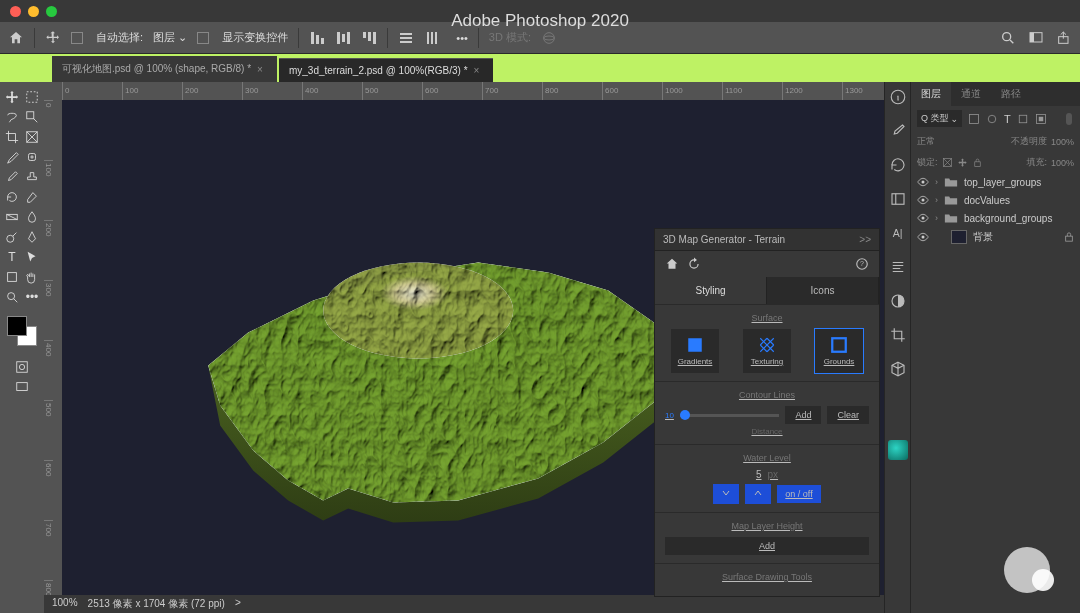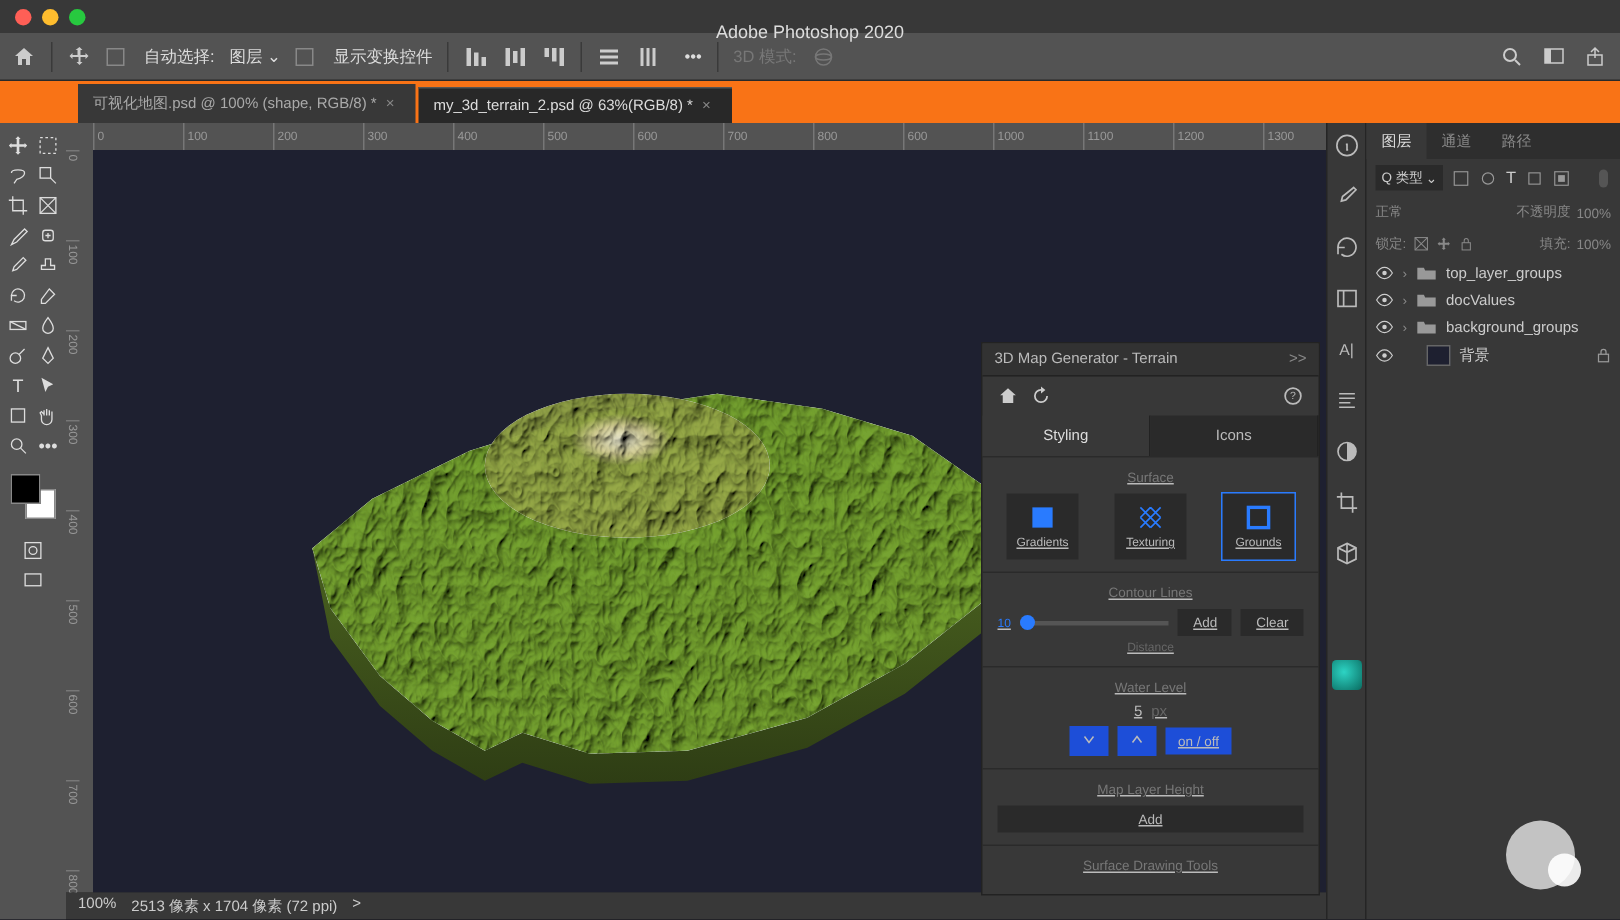--- a/index.html
+++ b/index.html
@@ -5,32 +5,32 @@
 * { margin: 0; padding: 0; box-sizing: border-box; font-family: -apple-system, "Segoe UI", sans-serif; }
 body { width: 1080px; height: 613px; background: #1a1a1a; color: #ccc; font-size: 11px; overflow: hidden; position: relative; }
 
 
 .titlebar { height: 22px; background: #383838; display: flex; align-items: center; position: relative; }
 .traffic-lights { display: flex; gap: 7px; padding-left: 10px; }
 .tl { width: 11px; height: 11px; border-radius: 50%; }
 .tl.red { background: #ff5f56; }
 .tl.yellow { background: #ffbd2e; }
 .tl.green { background: #27c93f; }
-.apptitle { position: absolute; left: 50%; transform: translateX(-50%); color: #ddd; font-size: 12px; margin-top: 20px; }
+.apptitle { position: absolute; left: 50%; transform: translateX(-50%); color: #ddd; font-size: 17px; margin-top: 20px; }
 
 
 .optionsbar { height: 32px; background: #535353; display: flex; align-items: center; padding: 0 8px; gap: 10px; color: #ddd; font-size: 11px; border-bottom: 1px solid #2a2a2a; }
 .optionsbar .sep { width: 1px; height: 20px; background: #3a3a3a; }
 .optionsbar .chk { width: 12px; height: 12px; border: 1px solid #888; display: inline-block; vertical-align: middle; margin-right: 3px; }
 .optionsbar .drop { display: inline-flex; align-items: center; gap: 3px; }
 .optionsbar .right { margin-left: auto; display: flex; gap: 12px; }
 .ico { width: 16px; height: 16px; fill: #ccc; display: inline-block; }
 
 
-.tabstrip { height: 28px; background: #f97316; display: flex; align-items: end; padding-left: 52px; }
+.tabstrip { height: 28px; background: #bef264; display: flex; align-items: end; padding-left: 52px; }
 .tab { padding: 6px 14px 6px 10px; background: #282828; color: #ddd; font-size: 10px; margin-right: 2px; display: flex; align-items: center; gap: 6px; border-top: 1px solid #555; }
 .tab.inactive { background: #383838; color: #aaa; border-top: none; }
 .tab .x { font-size: 10px; color: #888; }
 
 
 .main { display: flex; height: calc(100% - 82px); }
 .toolbar { width: 44px; background: #535353; display: flex; flex-direction: column; align-items: center; padding-top: 6px; gap: 2px; }
 .toolrow { display: flex; gap: 2px; }
 .tool { width: 18px; height: 18px; display: flex; align-items: center; justify-content: center; color: #ddd; font-size: 12px; cursor: pointer; }
 .tool svg { width: 14px; height: 14px; fill: #ddd; }
@@ -173,21 +173,21 @@
       </svg>
   </div>
 </div>
 
 <div class="tabstrip">
   <div class="tab inactive">
     <span>可视化地图.psd @ 100% (shape, RGB/8) *</span>
       <span class="x">×</span>
   </div>
   <div class="tab">
-    <span>my_3d_terrain_2.psd @ 63%(RGB/8) *</span>
+    <span>my_3d_terrain_2.psd @ 100%(RGB/3) *</span>
       <span class="x">×</span>
   </div>
 </div>
 
 <div class="main">
 
   <div class="toolbar">
     <div class="toolrow">
         <div class="tool">
           <svg viewBox="0 0 16 16">

